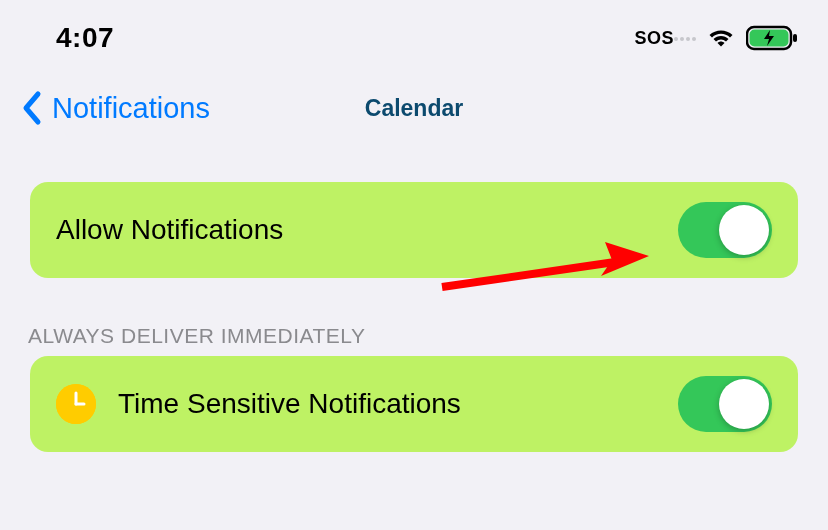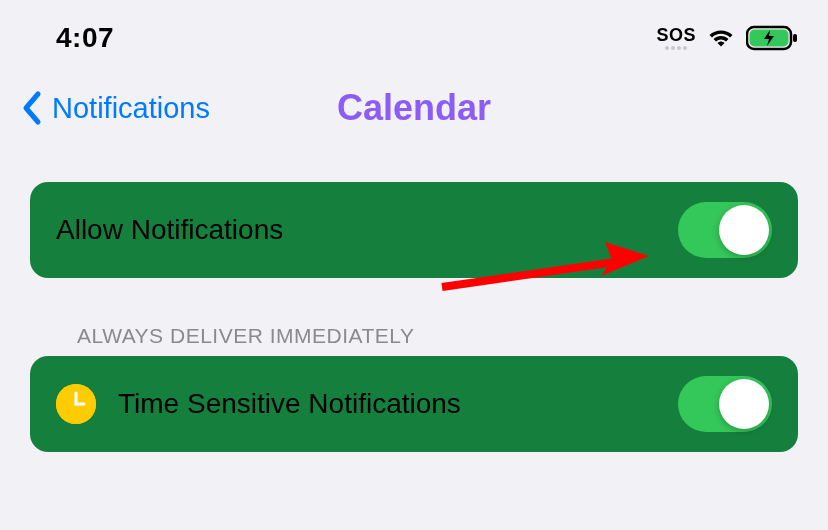--- a/index.html
+++ b/index.html
@@ -33,21 +33,20 @@
       display: flex;
       align-items: center;
       gap: 10px;
     }
     .sos {
       font-size: 18px;
       font-weight: 700;
       letter-spacing: 0.5px;
       color: #000;
       display: flex;
-      flex-direction: column;
       align-items: center;
       line-height: 1;
     }
     .sos-dots {
       display: flex;
       gap: 2px;
       margin-top: 2px;
     }
     .sos-dot {
       width: 4px;
@@ -79,27 +78,27 @@
     }
     .back-label {
       font-size: 29px;
       color: #007aff;
       font-weight: 400;
     }
     .nav-title {
       position: absolute;
       left: 50%;
       transform: translateX(-50%);
-      font-size: 36px;
+      font-size: 23px;
       font-weight: 600;
-      color: #8b5cf6;
+      color: #0c4a6e;
     }
     .settings-group {
       margin: 28px 30px 0 30px;
-      background: #15803d;
+      background: #bef264;
       border-radius: 18px;
       overflow: hidden;
     }
     .settings-row {
       display: flex;
       align-items: center;
       justify-content: space-between;
       padding: 20px 26px;
       min-height: 80px;
     }
@@ -107,21 +106,21 @@
       font-size: 28px;
       color: #000;
       font-weight: 400;
     }
     .row-left {
       display: flex;
       align-items: center;
       gap: 22px;
     }
     .section-header {
-      margin: 46px 50px 8px 77px;
+      margin: 46px 50px 8px 28px;
       font-size: 21px;
       color: #8a8a8e;
       letter-spacing: 0.5px;
       text-transform: uppercase;
       font-weight: 400;
     }
     .settings-group.second {
       margin-top: 0;
     }
     .toggle {

